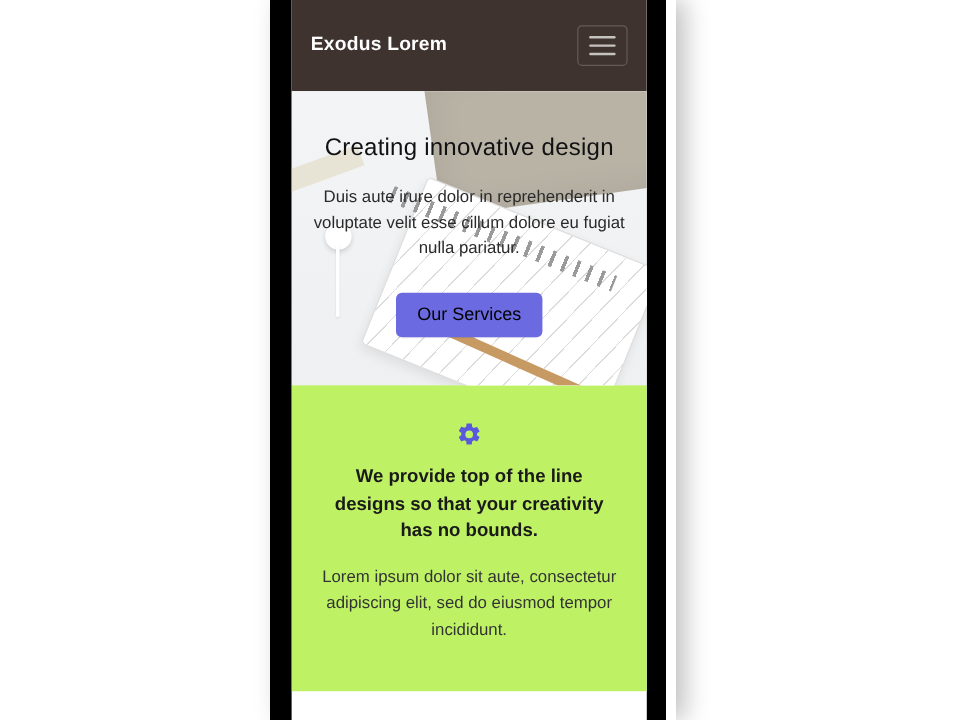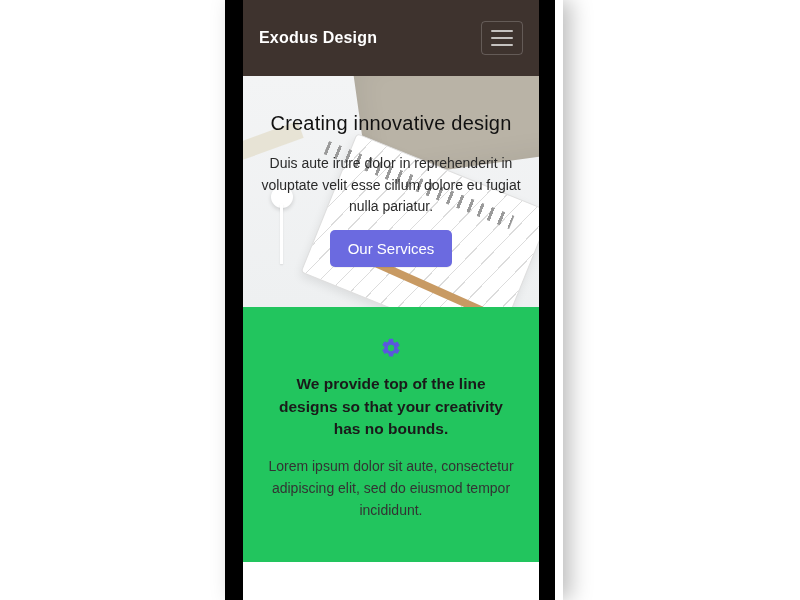--- a/index.html
+++ b/index.html
@@ -83,27 +83,27 @@
     font-weight: 400;
     color: #111;
     margin-bottom: 18px;
     letter-spacing: 0.2px;
     position: relative; z-index: 2;
   }
   .hero p {
     font-size: 14px;
     line-height: 1.55;
     color: #2a2a2a;
-    margin-bottom: 12px;
+    margin-bottom: 26px;
     position: relative; z-index: 2;
   }
   .btn {
     display: inline-block;
     background: #6b6ae0;
-    color: #ffffff;
+    color: #000000;
     font-size: 15px;
     padding: 10px 18px;
     border-radius: 5px;
     border: none;
     cursor: pointer;
     position: relative; z-index: 2;
     box-shadow: 0 1px 0 rgba(0,0,0,0.05);
   }
 
   
@@ -170,21 +170,21 @@
   }
   .bg .tape {
     position:absolute; left:-20px; top:58px;
     width:80px; height:18px;
     background: rgba(230,225,210,0.9);
     transform: rotate(-20deg);
   }
 
   
   .feature {
-    background: #22c55e;
+    background: #bef264;
     text-align: center;
     padding: 30px 22px 40px;
   }
   .gear-wrap {
     color: #5a58dd;
     margin-bottom: 14px;
     display:flex; justify-content:center;
   }
   .feature h2 {
     font-size: 15.5px;
@@ -201,21 +201,21 @@
 </style>
 </head>
 <body>
 
 <div class="stage">
   <div class="device">
     <div class="viewport">
       <div class="scroll">
 
         <div class="navbar">
-          <div class="brand">Exodus Design</div>
+          <div class="brand">Exodus Lorem</div>
           <div class="hamburger">
             <span></span>
             <span></span>
             <span></span>
           </div>
         </div>
 
         <div class="hero">
           <div class="bg">
             <div class="cloth"></div>

